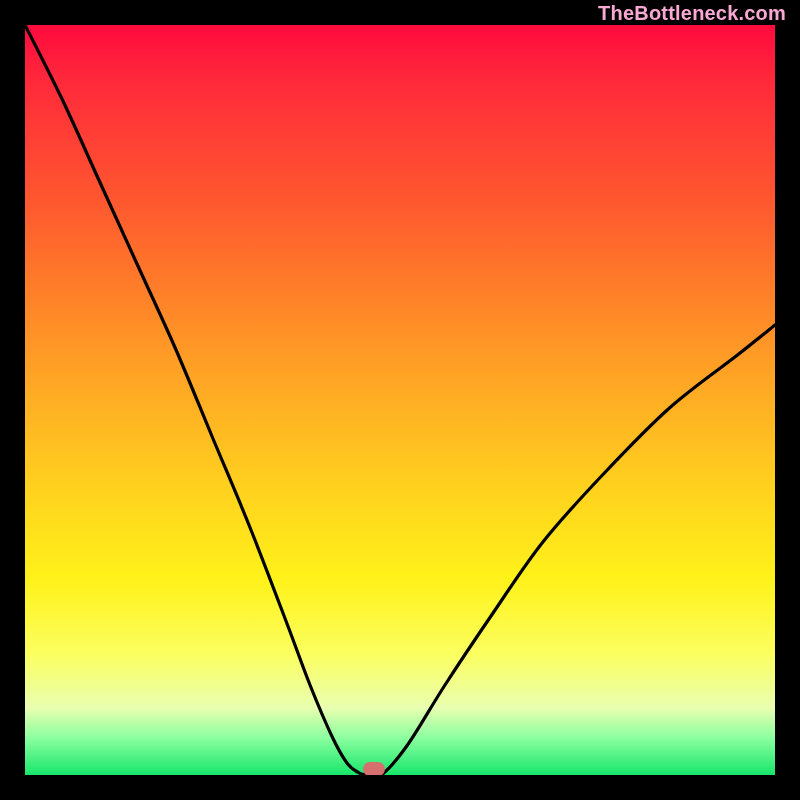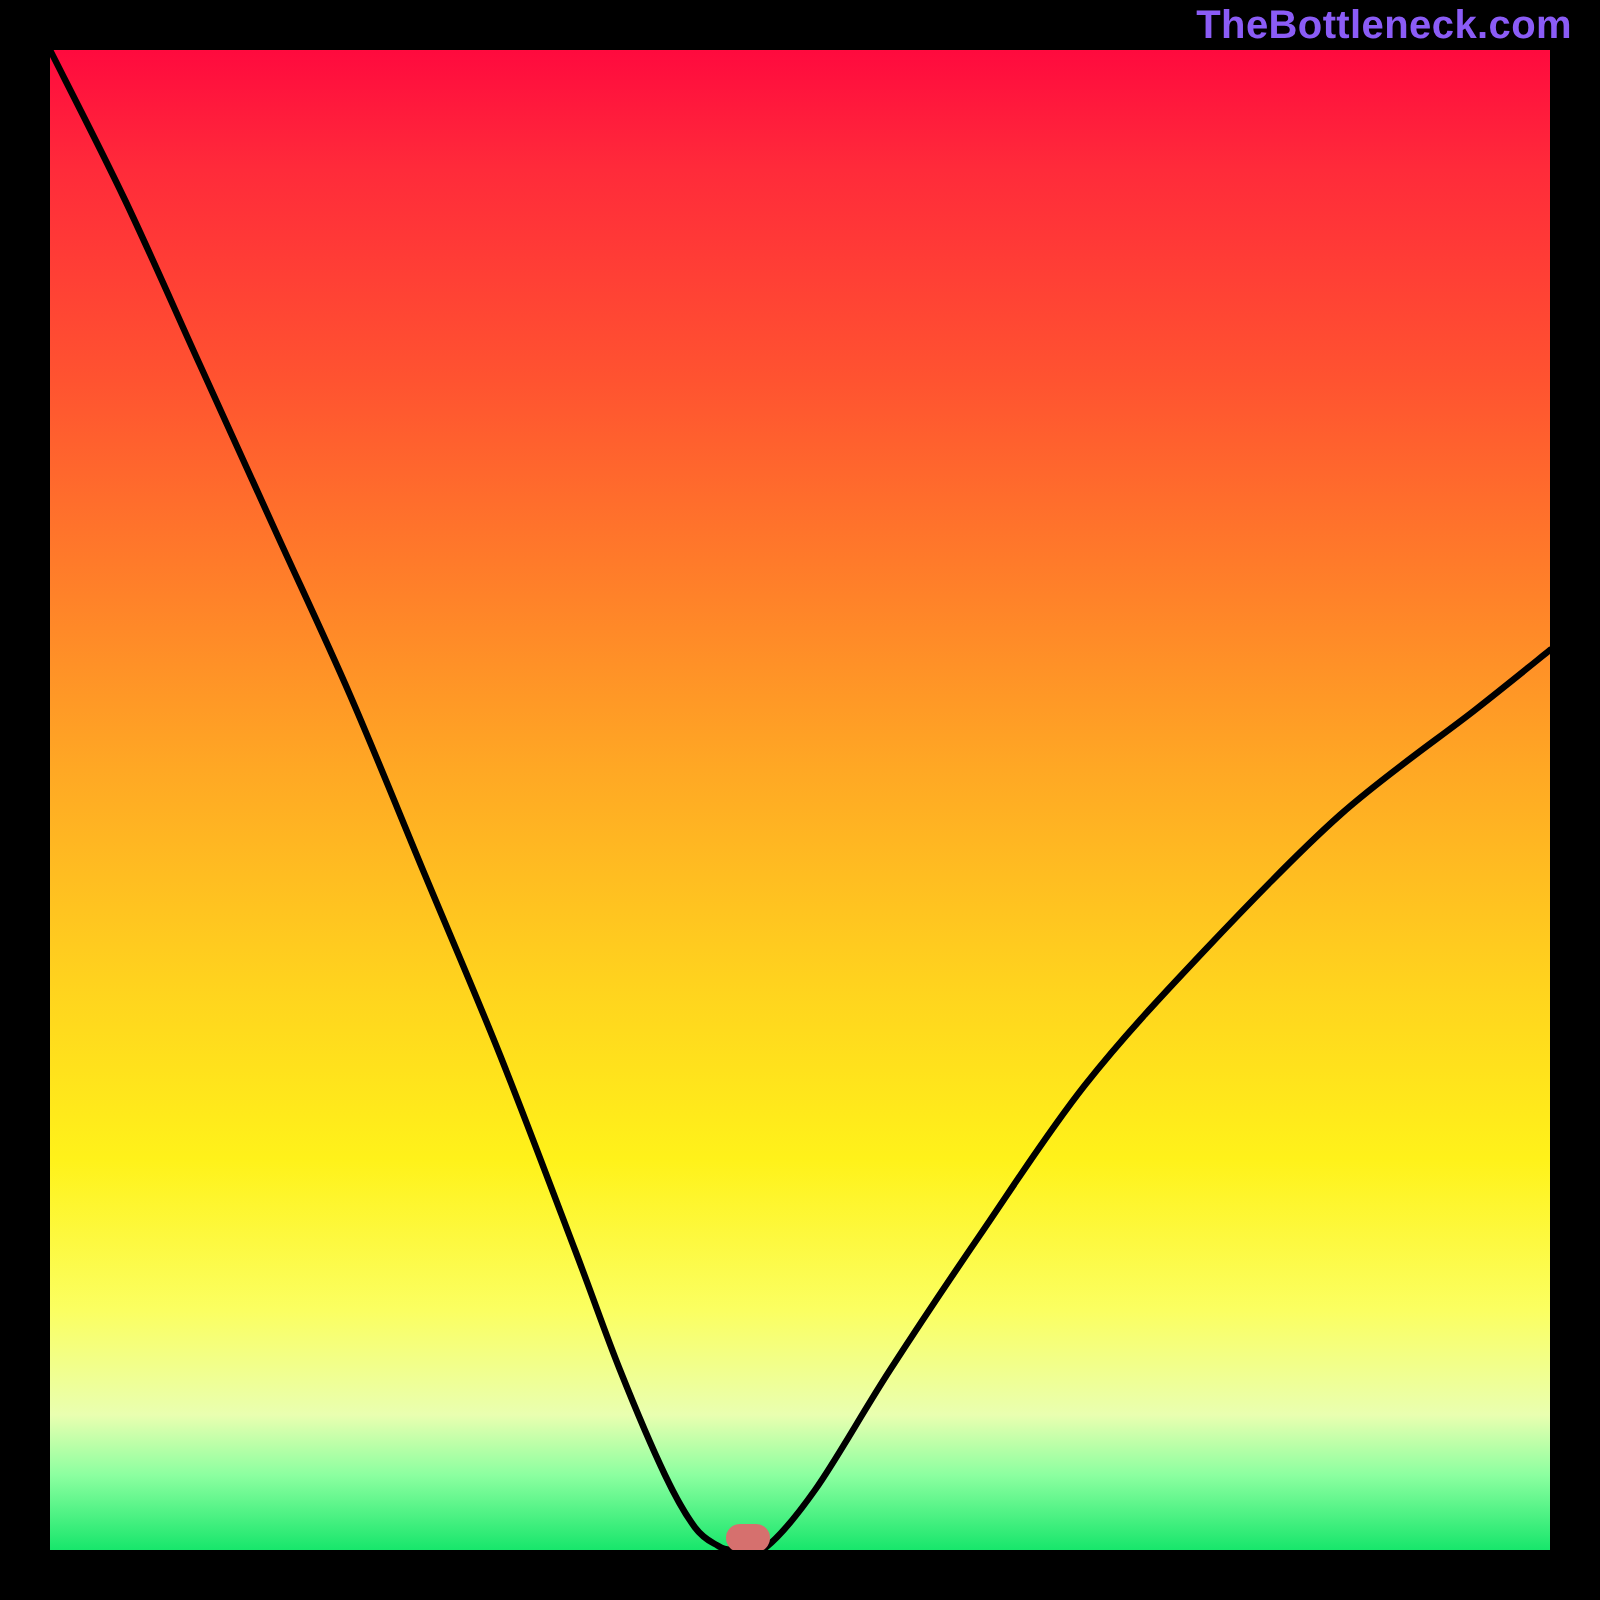--- a/index.html
+++ b/index.html
@@ -14,21 +14,21 @@
   .frame {
     position: relative;
     width: 800px;
     height: 800px;
     background: #000;
   }
   .watermark {
     position: absolute;
     top: 2px;
     right: 14px;
-    color: #8b5cf6;
+    color: #f9a8d4;
     font-size: 20px;
     font-weight: 600;
     letter-spacing: 0.2px;
     z-index: 5;
   }
   .plot-area {
     position: absolute;
     left: 25px;
     top: 25px;
     width: 750px;

